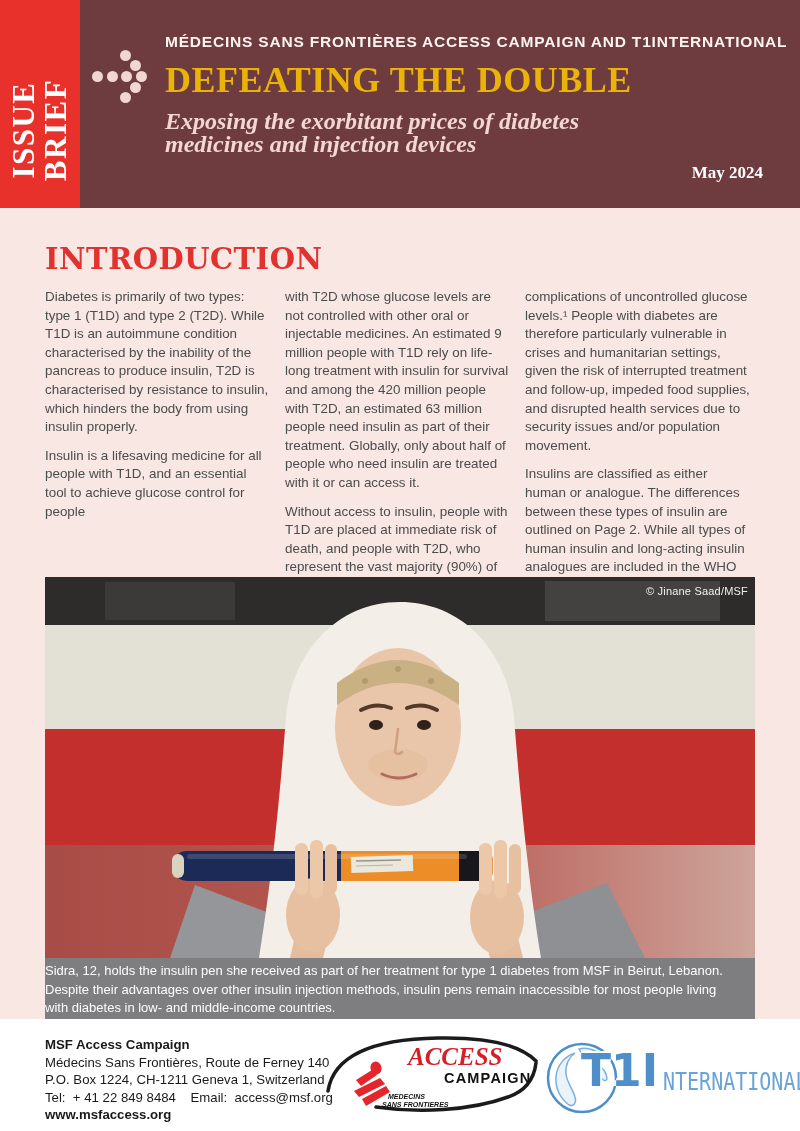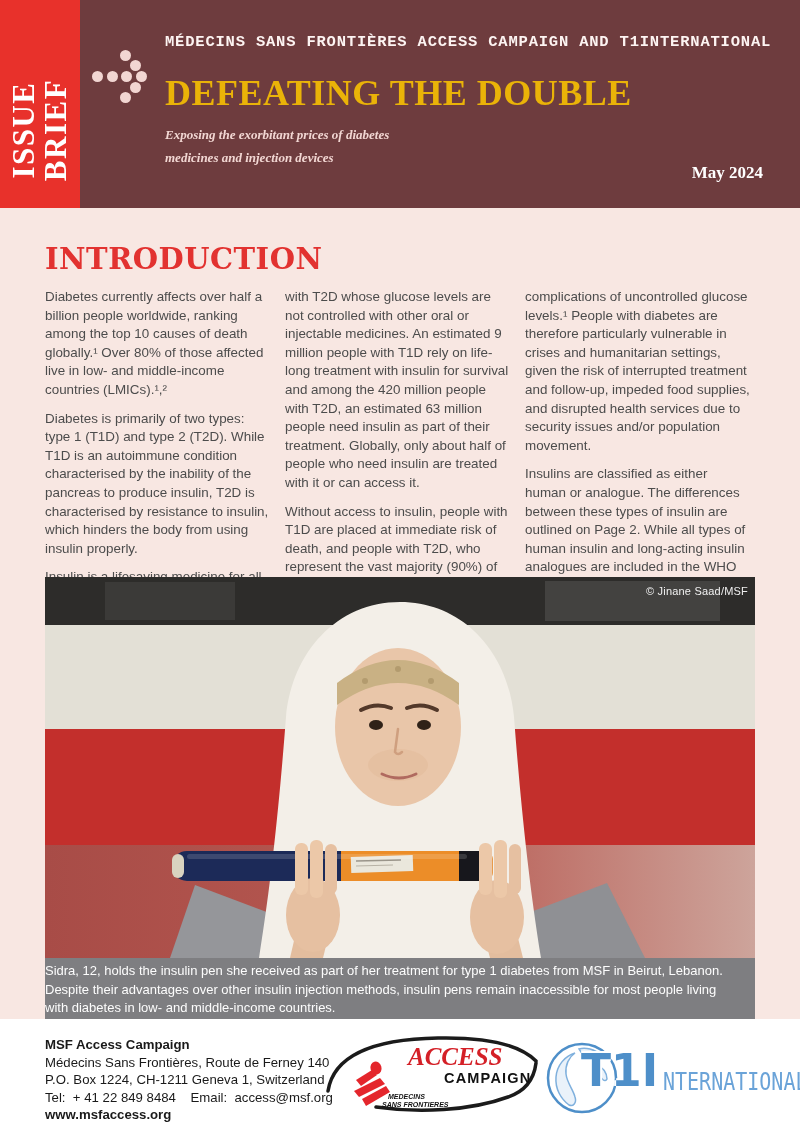--- a/index.html
+++ b/index.html
@@ -15,30 +15,30 @@
   .band-text {
     position:absolute; left:-35px; top:98px; width:150px; height:64px;
     transform:rotate(-90deg);
     font-family:"Liberation Serif", serif; font-weight:bold; font-size:31px; line-height:32px;
     color:#ffffff; text-align:center; letter-spacing:1.5px;
   }
   .dots-arrow { position:absolute; left:0; top:0; width:160px; height:110px; }
   .dots-arrow span { position:absolute; width:11px; height:11px; border-radius:50%; background:#f2d6d2; }
   .mast-content { position:absolute; left:165px; top:33px; width:600px; }
   .eyebrow {
-    font-family:Liberation Mono, monospace; font-weight:bold; font-size:15.5px;
-    letter-spacing:0.8px; color:#fdf4f2; margin-bottom:21px; white-space:nowrap;
+    font-family:Liberation Sans, sans-serif; font-weight:bold; font-size:15.5px;
+    letter-spacing:0.8px; color:#fdf4f2; margin-bottom:8px; white-space:nowrap;
   }
   .mast-title {
     font-family:"Liberation Serif", serif; font-weight:bold; font-size:36px; line-height:42px;
     color:#eab308; letter-spacing:0.5px;
   }
   .mast-subtitle {
     margin-top:9px; font-family:"Liberation Serif", serif; font-weight:bold; font-style:italic;
-    font-size:13px; line-height:23px; color:#f2d7d3;
+    font-size:24px; line-height:23px; color:#f2d7d3;
   }
   .mast-date {
     position:absolute; right:37px; top:163px;
     font-family:"Liberation Serif", serif; font-weight:bold; font-size:17px; color:#ffffff;
   }
 
   
   .body-area { position:absolute; left:0; top:208px; width:800px; height:811px; background:#f8e7e2; }
   .intro-heading {
     position:absolute; left:45px; top:34px;
@@ -116,21 +116,20 @@
         <div>medicines and injection devices</div>
       </div>
     </div>
     <div class="mast-date">May 2024</div>
   </header>
 
   <main class="body-area">
     <h2 class="intro-heading">INTRODUCTION</h2>
     <div class="columns">
       <div class="col">
-        <p>Diabetes currently affects over half a billion people worldwide, ranking among the top 10 causes of death globally.¹ Over 80% of those affected live in low- and middle-income countries (LMICs).¹,²</p>
         <p>Diabetes is primarily of two types: type 1 (T1D) and type 2 (T2D). While T1D is an autoimmune condition characterised by the inability of the pancreas to produce insulin, T2D is characterised by resistance to insulin, which hinders the body from using insulin properly.</p>
         <p>Insulin is a lifesaving medicine for all people with T1D, and an essential tool to achieve glucose control for people</p>
       </div>
       <div class="col">
         <p>with T2D whose glucose levels are not controlled with other oral or injectable medicines. An estimated 9 million people with T1D rely on life-long treatment with insulin for survival and among the 420 million people with T2D, an estimated 63 million people need insulin as part of their treatment. Globally, only about half of people who need insulin are treated with it or can access it.</p>
         <p>Without access to insulin, people with T1D are placed at immediate risk of death, and people with T2D, who represent the vast majority (90%) of people with diabetes, are especially vulnerable to infections and other</p>
       </div>
       <div class="col">
         <p>complications of uncontrolled glucose levels.¹ People with diabetes are therefore particularly vulnerable in crises and humanitarian settings, given the risk of interrupted treatment and follow-up, impeded food supplies, and disrupted health services due to security issues and/or population movement.</p>
         <p>Insulins are classified as either human or analogue. The differences between these types of insulin are outlined on Page 2. While all types of human insulin and long-acting insulin analogues are included in the WHO Model List of Essential Medicines (EML), rapid-acting analogues are not currently included.</p>

